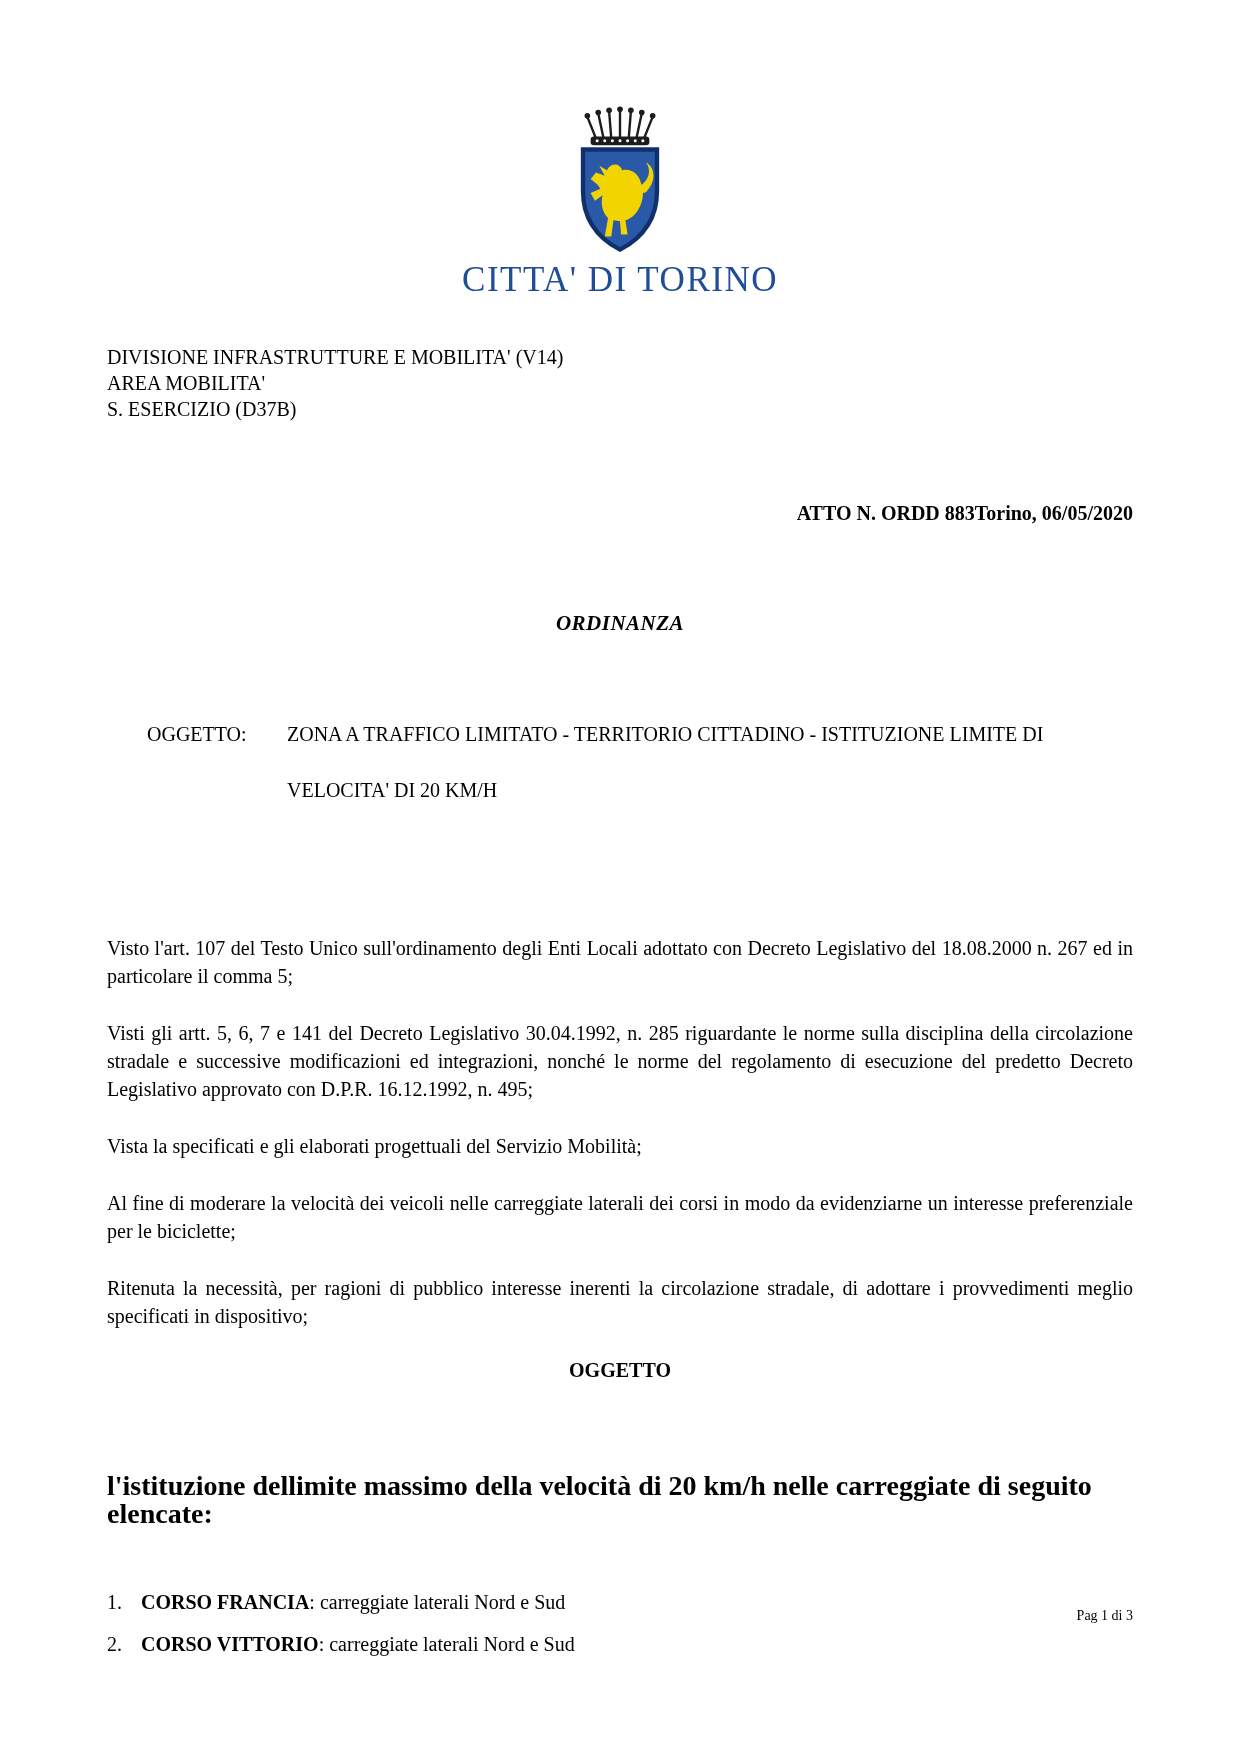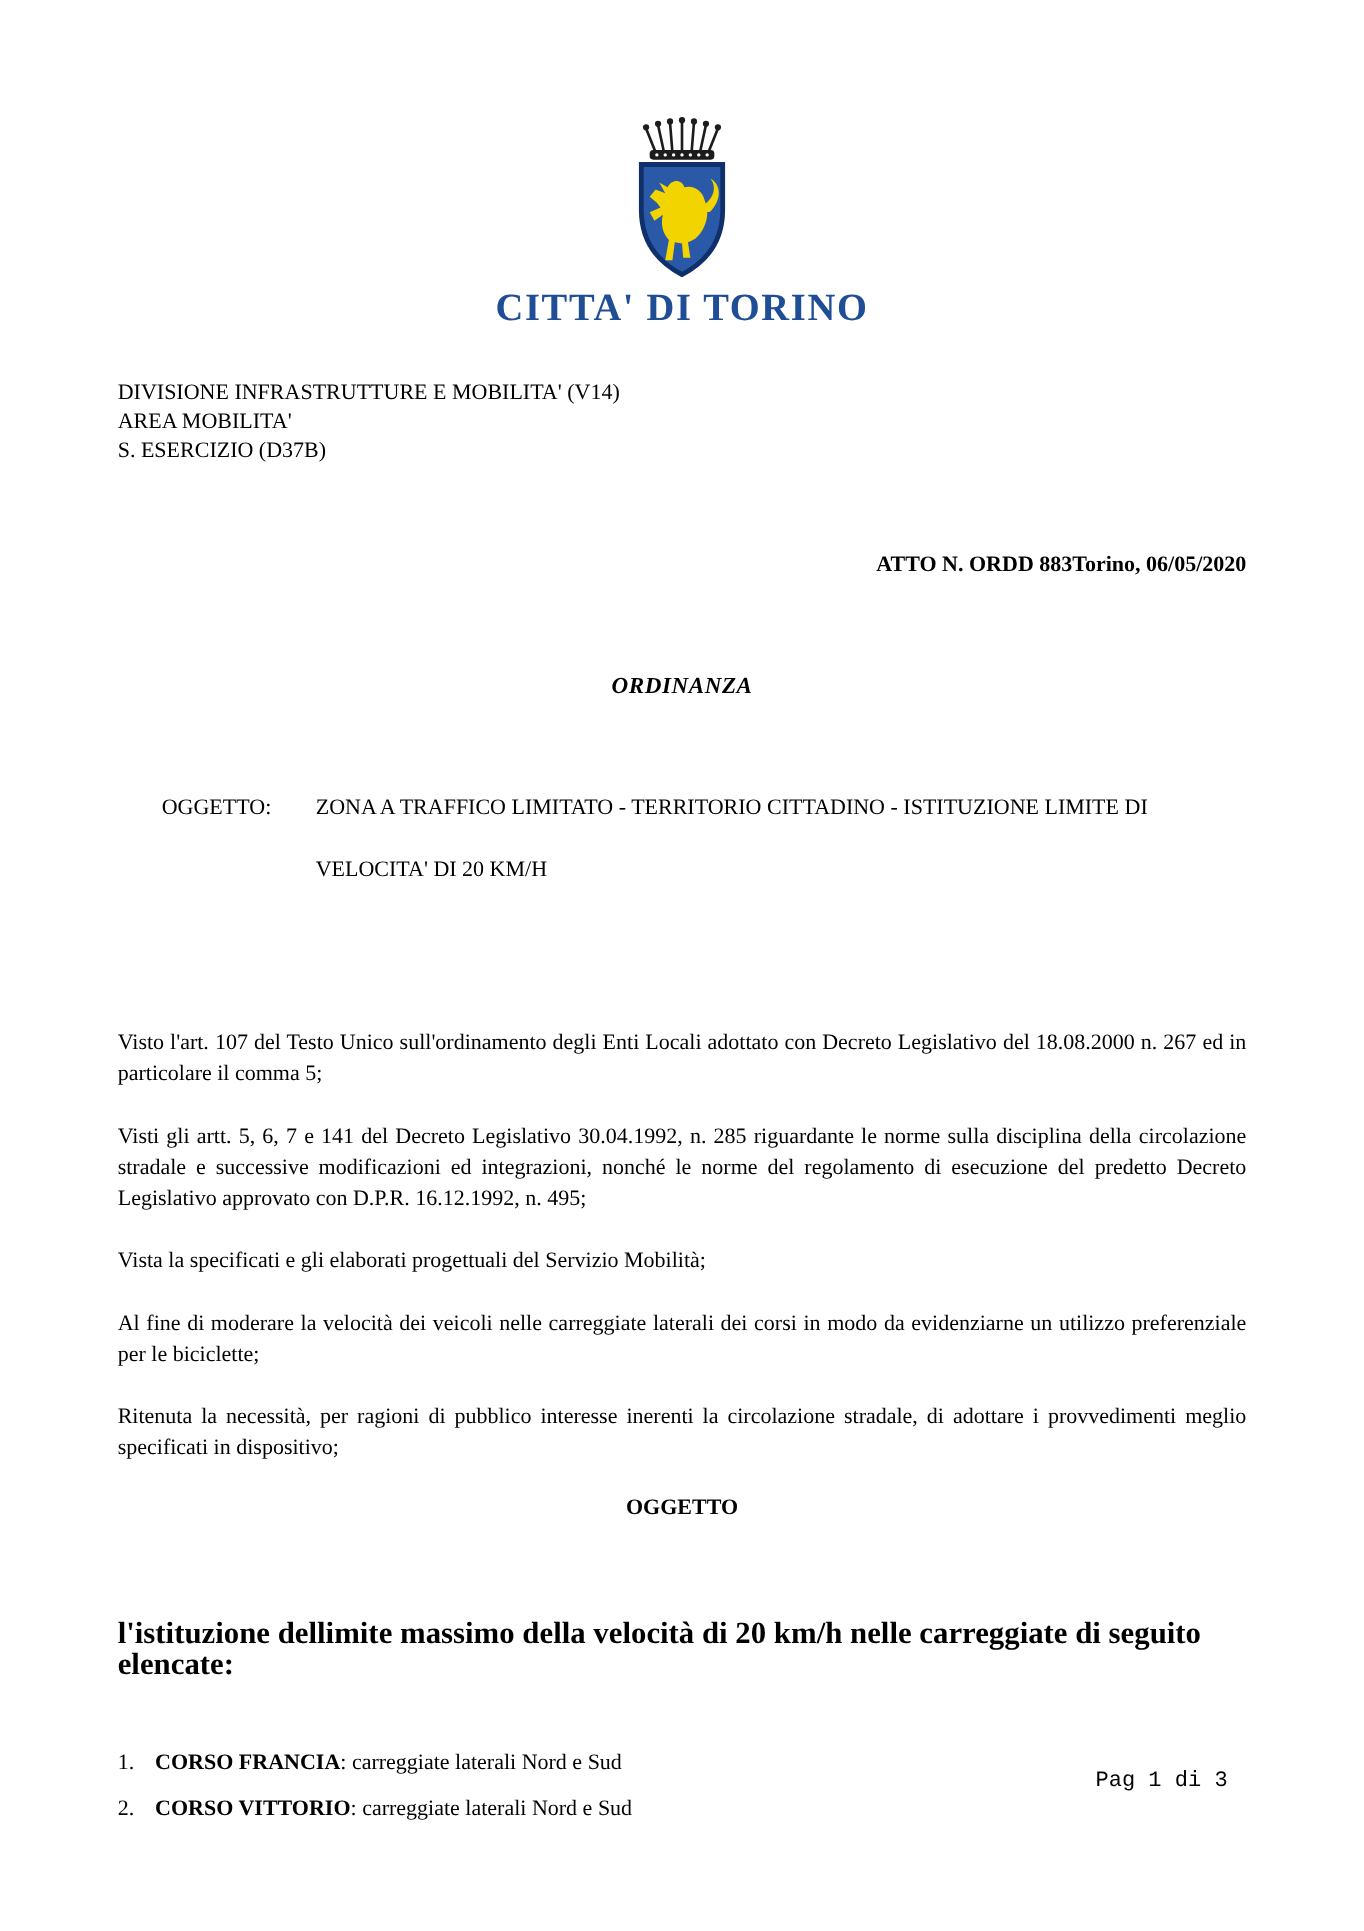--- a/index.html
+++ b/index.html
@@ -18,21 +18,21 @@
 
   
   .logo-block { margin-top: 106px; text-align: center; }
   .logo-svg { display: block; margin: 0 auto; }
   .logo-title {
     margin-top: 6px;
     font-size: 35px;
     letter-spacing: 1.5px;
     color: #1F4E96;
     font-variant: small-caps;
-    font-weight: 700;
+    font-weight: 400;
   }
 
   
   .dept { margin-top: 44px; font-weight: normal; font-size: 20px; line-height: 26px; }
 
   
   .act-row { margin-top: 80px; display: flex; justify-content: flex-end; font-weight: bold; font-size: 20px; }
 
   
   .doc-type { margin-top: 86px; text-align: center; font-weight: bold; font-size: 21px; letter-spacing: 0.5px; font-style: italic; }
@@ -51,23 +51,22 @@
   .order-intro { margin-top: 90px; font-weight: bold; font-size: 28px; line-height: 28px; }
 
   .order-list { margin-top: 60px; font-size: 20px; }
   .order-item { display: flex; line-height: 28px; margin-bottom: 14px; }
   .order-item .num { width: 34px; flex: 0 0 34px; }
   .order-item .street { font-weight: bold; }
 
   .page-footer {
     position: absolute;
     top: 1608px;
-    right: 124px;
-    font-size: 20px;
-    font-family: Liberation Mono, monospace;
+    right: 107px;
+    font-size: 14px;
   }
 </style>
 </head>
 <body>
 
 <div class="page">
   <div class="content">
 
     <div class="logo-block">
       <svg class="logo-svg" width="132" height="148" viewBox="0 0 120 136">
@@ -142,21 +141,21 @@
 
     <div class="subject">
       <div class="subject-label">OGGETTO:</div>
       <div class="subject-value">ZONA A TRAFFICO LIMITATO - TERRITORIO CITTADINO - ISTITUZIONE LIMITE DI VELOCITA' DI 20 KM/H</div>
     </div>
 
     <div class="body-text">
       <p>Visto l'art. 107 del Testo Unico sull'ordinamento degli Enti Locali adottato con Decreto Legislativo del 18.08.2000 n. 267 ed in particolare il comma 5;</p>
       <p>Visti gli artt. 5, 6, 7 e 141 del Decreto Legislativo 30.04.1992, n. 285 riguardante le norme sulla disciplina della circolazione stradale e successive modificazioni ed integrazioni, nonché le norme del regolamento di esecuzione del predetto Decreto Legislativo approvato con D.P.R. 16.12.1992, n. 495;</p>
       <p>Vista la specificati e gli elaborati progettuali del Servizio Mobilità;</p>
-      <p>Al fine di moderare la velocità dei veicoli nelle carreggiate laterali dei corsi in modo da evidenziarne un utilizzo preferenziale per le biciclette;</p>
+      <p>Al fine di moderare la velocità dei veicoli nelle carreggiate laterali dei corsi in modo da evidenziarne un interesse preferenziale per le biciclette;</p>
       <p>Ritenuta la necessità, per ragioni di pubblico interesse inerenti la circolazione stradale, di adottare i provvedimenti meglio specificati in dispositivo;</p>
     </div>
 
     <div class="order-heading">OGGETTO</div>
 
     <div class="order-intro">l'istituzione dellimite massimo della velocità di 20 km/h nelle carreggiate di seguito elencate:</div>
 
     <div class="order-list">
       <div class="order-item">
         <span class="num">1.</span>

